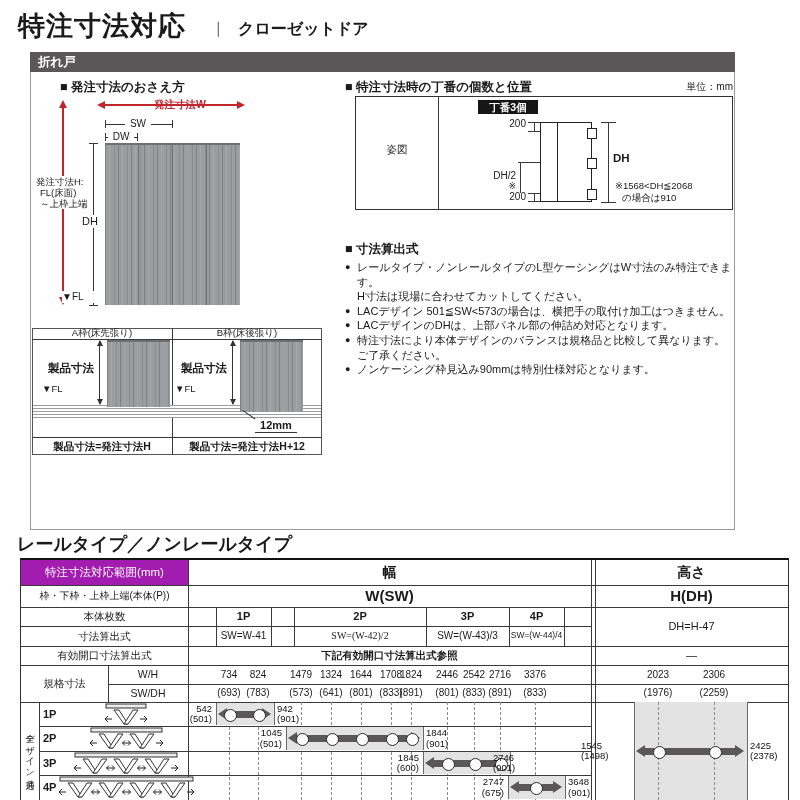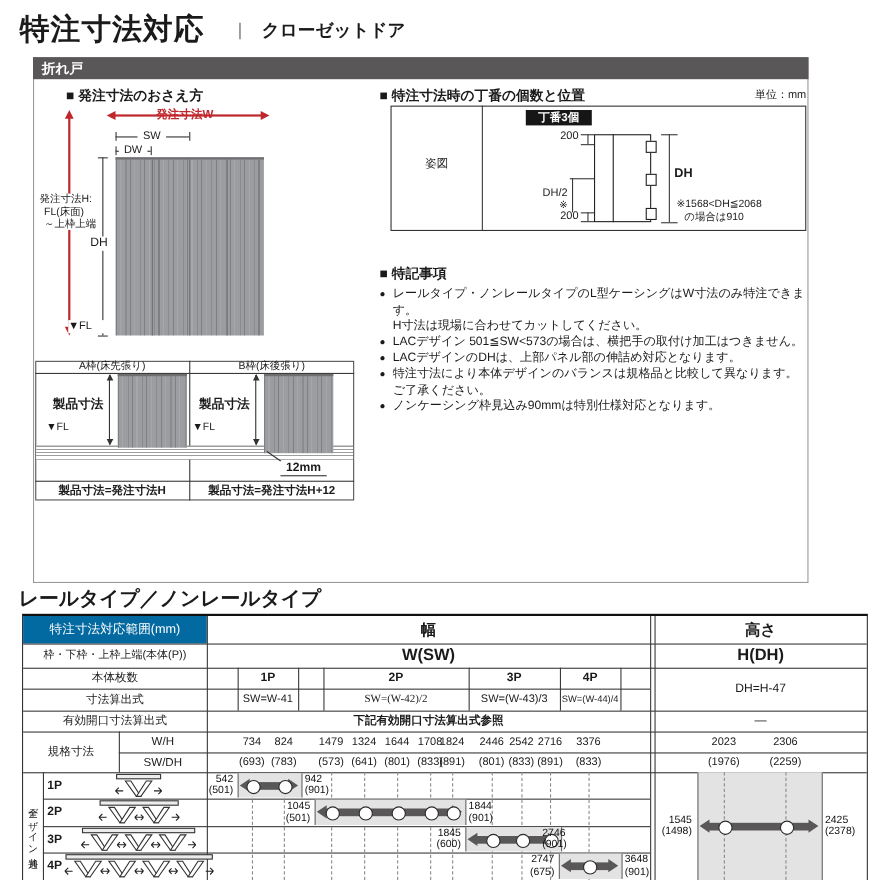--- a/index.html
+++ b/index.html
@@ -37,21 +37,21 @@
   <div class="cell lft b" style="left:238px;top:17px;width:160px;height:24px;font-size:16px;">クローゼットドア</div>
 
   <div class="abs" style="left:30px;top:52px;width:705px;height:478px;border:1px solid #9a9a9a;box-sizing:border-box;"></div>
   <div class="cell lft b" style="left:30px;top:52px;width:705px;height:20px;background:#595757;color:#fff;font-size:12.5px;padding-left:8px;box-sizing:border-box;">折れ戸</div>
 
   <div class="cell lft b" style="left:60px;top:79px;width:220px;height:16px;font-size:12.5px;">■ 発注寸法のおさえ方</div>
 
   <div class="abs" style="left:104px;top:104px;width:134px;border-top:2px solid #c0272d;"></div>
   <div class="tri" style="left:97px;top:101px;border-width:4px 8px 4px 0;border-color:transparent #c0272d transparent transparent;"></div>
   <div class="tri" style="left:237px;top:101px;border-width:4px 0 4px 8px;border-color:transparent transparent transparent #c0272d;"></div>
-  <div class="cell b" style="left:128px;top:98px;width:80px;height:12px;font-size:10.5px;color:#c0272d;">発注寸法W</div>
+  <div class="cell b" style="left:140px;top:98px;width:80px;height:12px;font-size:10.5px;color:#c0272d;">発注寸法W</div>
 
   <div class="abs" style="left:105px;top:124px;width:67px;border-top:1px solid #333;"></div>
   <div class="vl" style="left:105px;top:120px;height:8px;"></div>
   <div class="vl" style="left:172px;top:120px;height:8px;"></div>
   <div class="cell" style="left:125px;top:118px;width:26px;height:12px;font-size:10px;background:#fff;">SW</div>
 
   <div class="abs" style="left:105px;top:137px;width:32px;border-top:1px solid #333;"></div>
   <div class="vl" style="left:105px;top:133px;height:8px;"></div>
   <div class="vl" style="left:137px;top:133px;height:8px;"></div>
   <div class="cell" style="left:108px;top:131px;width:26px;height:12px;font-size:10px;background:#fff;">DW</div>
@@ -133,36 +133,36 @@
   <div class="vl" style="left:534px;top:193px;height:8px;"></div>
   <div class="cell rgt" style="left:500px;top:191px;width:26px;height:12px;font-size:10px;">200</div>
 
   <div class="vl" style="left:608px;top:122px;height:80px;"></div>
   <div class="hl" style="left:601px;top:122px;width:15px;"></div>
   <div class="hl" style="left:601px;top:202px;width:15px;"></div>
   <div class="cell lft b" style="left:613px;top:152px;width:28px;height:14px;font-size:11.5px;">DH</div>
   <div class="cell lft" style="left:615px;top:181px;width:112px;height:11px;font-size:9.5px;">※1568&lt;DH≦2068</div>
   <div class="cell lft" style="left:622px;top:193px;width:100px;height:11px;font-size:9.5px;">の場合は910</div>
 
-  <div class="cell lft b" style="left:345px;top:241px;width:160px;height:16px;font-size:12.5px;">■ 特記事項</div>
+  <div class="cell lft b" style="left:345px;top:241px;width:160px;height:16px;font-size:12.5px;">■ 寸法算出式</div>
   <div class="abs" id="notes-list" style="left:345px;top:260px;width:392px;font-size:11px;line-height:14.6px;">
       <div class="note-item">レールタイプ・ノンレールタイプのL型ケーシングはW寸法のみ特注できます。
 H寸法は現場に合わせてカットしてください。</div>
       <div class="note-item">LACデザイン 501≦SW&lt;573の場合は、横把手の取付け加工はつきません。</div>
       <div class="note-item">LACデザインのDHは、上部パネル部の伸詰め対応となります。</div>
       <div class="note-item">特注寸法により本体デザインのバランスは規格品と比較して異なります。
 ご了承ください。</div>
       <div class="note-item">ノンケーシング枠見込み90mmは特別仕様対応となります。</div>
     </div>
 
   <div class="cell lft b" style="left:17px;top:532px;width:360px;height:24px;font-size:18px;">レールタイプ／ノンレールタイプ</div>
 
   <div class="abs" id="railtable" style="left:20px;top:558px;width:767px;height:240px;border:1px solid #333;border-top:2.5px solid #111;box-sizing:content-box;background:#fff;">
 
-    <div class="cell" style="left:0;top:0;width:167px;height:25px;background:#0369a1;color:#fff;font-size:11.5px;">特注寸法対応範囲(mm)</div>
+    <div class="cell" style="left:0;top:0;width:167px;height:25px;background:#a21caf;color:#fff;font-size:11.5px;">特注寸法対応範囲(mm)</div>
     <div class="cell b" style="left:167px;top:0;width:403px;height:25px;font-size:14px;">幅</div>
     <div class="cell b" style="left:574px;top:0;width:193px;height:25px;font-size:14px;">高さ</div>
 
     <div class="cell" style="left:0;top:25px;width:167px;height:22px;font-size:10px;">枠・下枠・上枠上端(本体(P))</div>
     <div class="cell b" style="left:167px;top:25px;width:403px;height:22px;font-size:15px;">W(SW)</div>
     <div class="cell b" style="left:574px;top:25px;width:193px;height:22px;font-size:15px;">H(DH)</div>
 
     <div class="cell" style="left:0;top:47px;width:167px;height:19px;font-size:10.5px;">本体枚数</div>
     <div class="cell" style="left:0;top:66px;width:167px;height:20px;font-size:10.5px;">寸法算出式</div>
     <div class="cell" style="left:574px;top:47px;width:193px;height:39px;font-size:11px;">DH=H-47</div>
@@ -328,17 +328,17 @@
       <div class="tri" style="left:489px;top:221px;border-width:6.5px 9px 6.5px 0;border-color:transparent #595757 transparent transparent;"></div>
       <div class="tri" style="left:532px;top:221px;border-width:6.5px 0 6.5px 9px;border-color:transparent transparent transparent #595757;"></div>
       <div class="circ" style="left:508.5px;top:222px;"></div>
       <div class="blab rgt" style="left:435px;top:217px;width:48px;text-align:right;">2747<br>(675)</div>
       <div class="blab" style="left:547px;top:217px;width:48px;">3648<br>(901)</div>
       <div class="barline" style="left:622px;top:187.5px;width:94px;"></div>
       <div class="tri" style="left:615px;top:184.5px;border-width:6.5px 9px 6.5px 0;border-color:transparent #595757 transparent transparent;"></div>
       <div class="tri" style="left:714px;top:184.5px;border-width:6.5px 0 6.5px 9px;border-color:transparent transparent transparent #595757;"></div>
       <div class="circ" style="left:631.5px;top:185.5px;"></div>
       <div class="circ" style="left:687.5px;top:185.5px;"></div>
-      <div class="blab rgt" style="left:560px;top:180.5px;width:48px;text-align:right;">1545<br>(1498)</div>
+      <div class="blab rgt" style="left:560px;top:180.5px;width:48px;text-align:left;">1545<br>(1498)</div>
       <div class="blab" style="left:729px;top:180.5px;width:52px;">2425<br>(2378)</div>
     </div>
 
 </div>
 
 </body></html>

